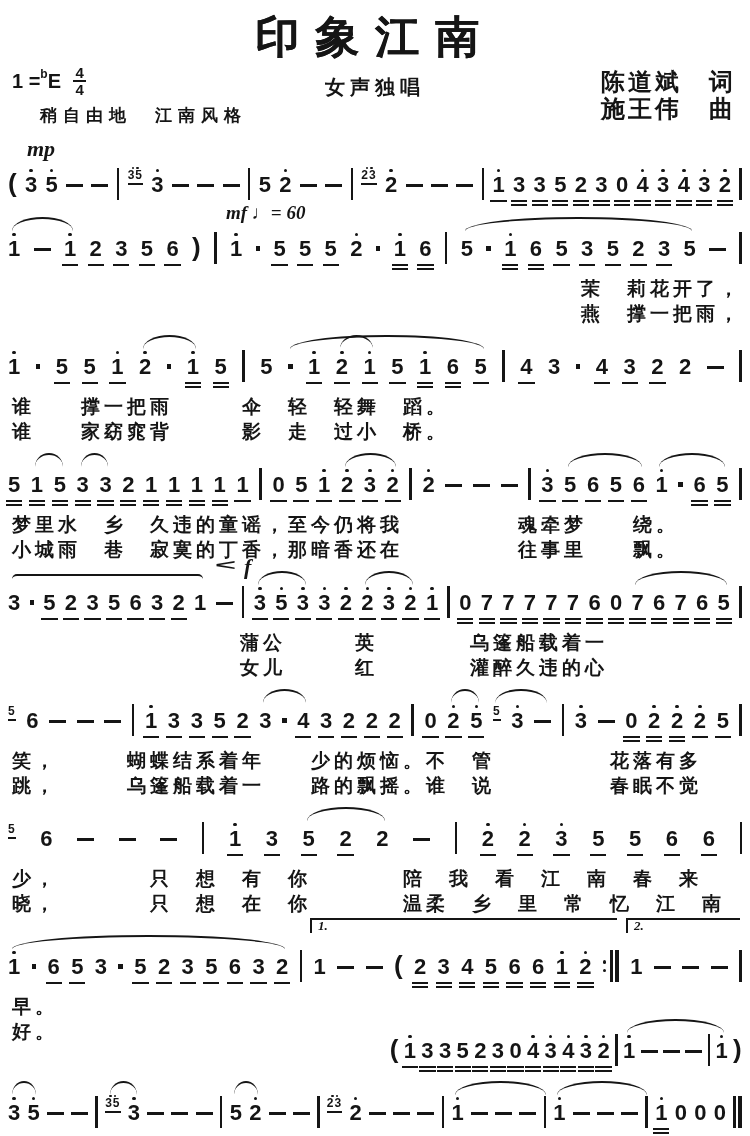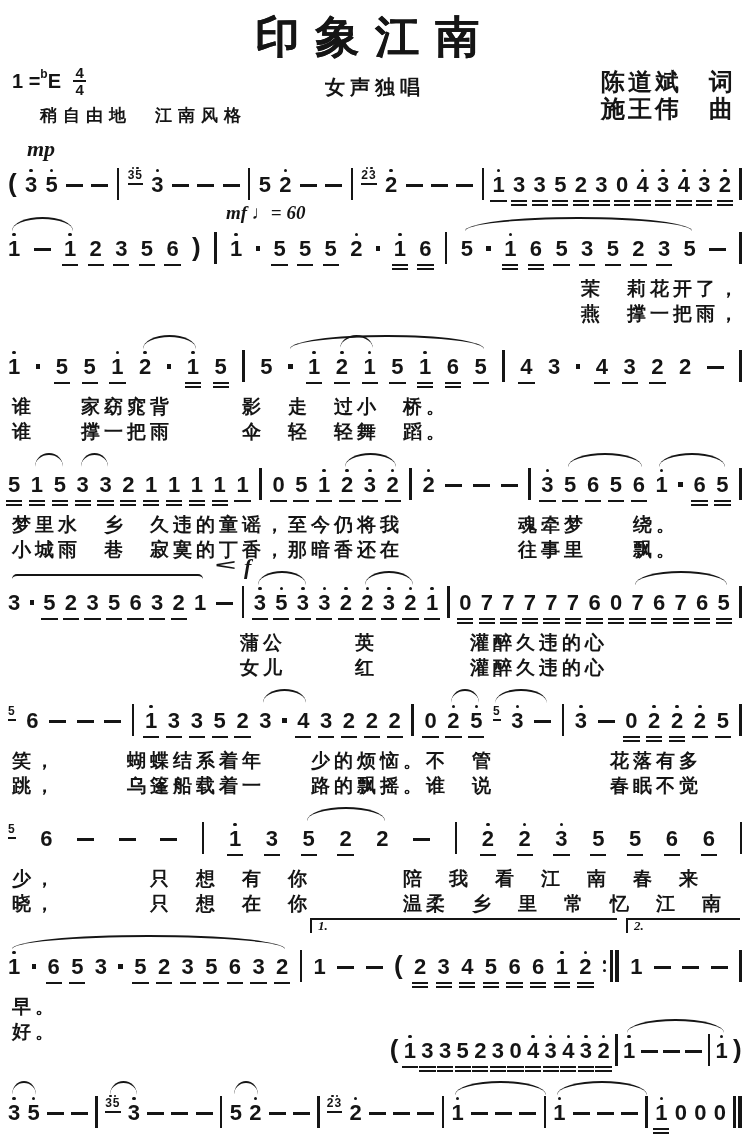--- a/index.html
+++ b/index.html
@@ -652,22 +652,22 @@
           <div class="above"></div>
           <div class="digit">2</div>
           <div class="below"></div>
         </div>
         <div class="tok dash">
           <div class="dashbar"></div>
         </div>
         <div class="tok bar"></div>
       </div>
       <div class="lyrics" style="padding-left: 4px;">
+        <div class="lyr">谁　　撑一把雨　　　伞　轻　轻舞　蹈。</div>
         <div class="lyr">谁　　家窈窕背　　　影　走　过小　桥。</div>
-        <div class="lyr">谁　　撑一把雨　　　伞　轻　轻舞　蹈。</div>
       </div>
       <div class="slur" style="left: 134.6px; width: 53.4px; top: 9px;"></div>
       <div class="slur" style="left: 331.6px; width: 33.4px; top: 9px;"></div>
       <div class="slur" style="left: 281.5px; width: 194.5px; top: 9px;"></div>
     </div>
     <div class="sys">
       <div class="row">
         <div class="tok note">
           <div class="above"></div>
           <div class="digit">5</div>
@@ -1149,21 +1149,21 @@
           <div class="above"></div>
           <div class="digit">5</div>
           <div class="below">
             <div class="ul"></div>
             <div class="ul"></div>
           </div>
         </div>
         <div class="tok bar"></div>
       </div>
       <div class="lyrics" style="padding-left: 232px;">
-        <div class="lyr">蒲公　　　英　　　　灌醉久违的心</div>
+        <div class="lyr">蒲公　　　英　　　　乌篷船载着一</div>
         <div class="lyr">女儿　　　红　　　　灌醉久违的心</div>
       </div>
       <div class="slur flat" style="left: 3.6px; width: 191.4px; top: 12px;"></div>
       <div class="slur" style="left: 249.6px; width: 48.4px; top: 9px;"></div>
       <div class="slur" style="left: 356.6px; width: 48.4px; top: 9px;"></div>
       <div class="slur" style="left: 626.6px; width: 92.4px; top: 9px;"></div>
       <div class="mark cresc" style="left: 206.5px; top: -6px;">&lt;</div>
       <div class="mark dyn" style="left: 236px; top: -8px;">f</div>
     </div>
     <div class="sys">

